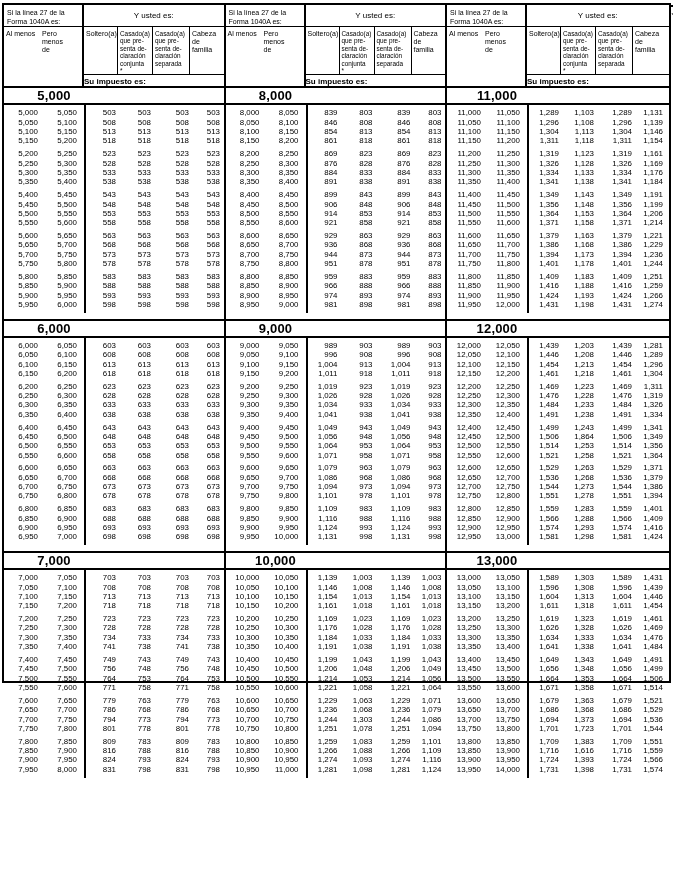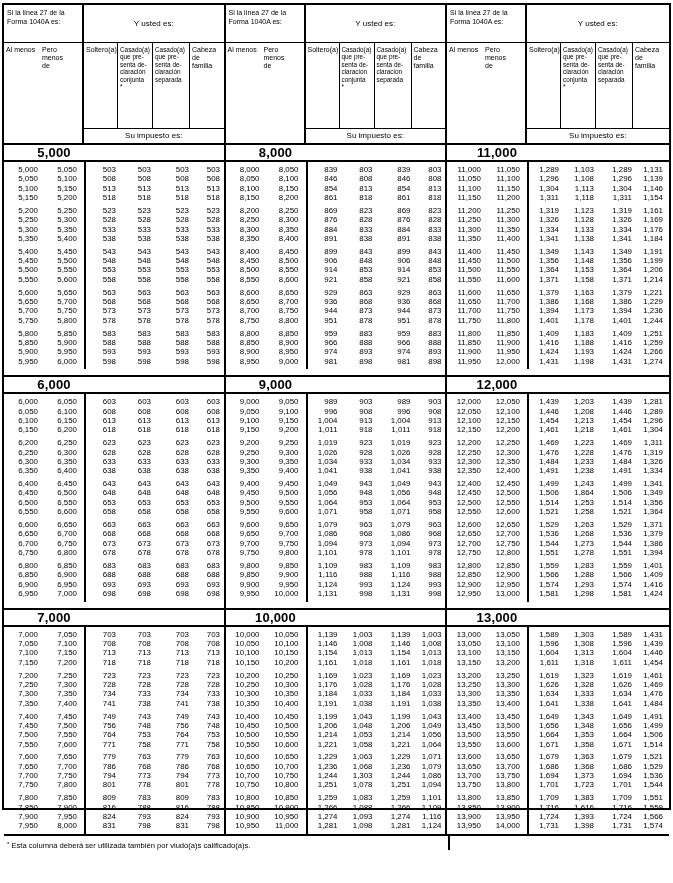--- a/index.html
+++ b/index.html
@@ -5,41 +5,41 @@
   * { margin:0; padding:0; box-sizing:border-box; }
   html,body { background:#fff; }
   body {
     width:673px; height:883px; overflow:hidden;
     font-family:"Liberation Sans","DejaVu Sans",sans-serif;
     color:#000; -webkit-font-smoothing:none;
   }
   .page { width:673px; height:883px; padding:3px 2px 2px 2px; }
   .title { font-size:12px; font-weight:bold; padding:1px 0 3px 2px; letter-spacing:0.1px; }
   .title .cont { font-style:italic; font-weight:bold; }
-  .ttable { border:2.5px solid #000; width:669px; height:807px; display:flex; flex-direction:column; }
+  .ttable { border:2.5px solid #000; width:669px; height:680px; display:flex; }
   .panels { flex:1; display:flex; }
   .panel { width:221.5px; display:flex; flex-direction:column; border-right:2.5px solid #000; }
   .panel:last-child { border-right:none; }
 
   
   .phead { display:flex; border-bottom:1px solid #000; height:38px; }
   .ph-left { width:80px; border-right:2px solid #000; padding:4px 2px 0 3px; font-size:7px; line-height:8.5px; white-space:pre-line; }
   .ph-right { flex:1; display:flex; align-items:center; justify-content:center; font-size:8px; }
   .pcols { display:flex; height:86px; }
   .c { font-size:7px; line-height:8px; padding:3px 1px 0 2px; white-space:pre-line; }
   .c-al { width:36px; }
   .c-pero { width:44px; border-right:2px solid #000; }
   .taxheads { flex:1; display:flex; border-bottom:1px solid #000; }
   .c-sol { width:34px; border-right:1px solid #000; }
   .c-conj { width:35px; border-right:1px solid #000; text-align:left; font-size:6.4px; line-height:7.4px; }
   .c-sep { width:37px; border-right:1px solid #000; font-size:6.4px; line-height:7.4px; }
   .c-cab { flex:1; }
   .pimp { display:flex; height:14px; }
   .pimp .spacer { width:80px; border-right:2px solid #000; }
-  .pimp .lbl { flex:1; text-align:center; font-size:8px; padding-top:2px; }
+  .pimp .lbl { flex:1; text-align:left; font-size:8px; padding-top:2px;font-weight:bold; }
 
   
   .sections { flex:1; display:flex; flex-direction:column;gap:6px; }
   .section { display:flex; flex-direction:column; flex:1; }
   .sec-band { border-top:2.5px solid #000; border-bottom:2.5px solid #000; height:19px; display:flex; align-items:center; }
   .sec-num { width:100px; text-align:center; font-size:13px; font-weight:bold; letter-spacing:0.2px; }
   .sec-body { position:relative; flex:1; padding-top:3px; }
   .sec-body::before { content:""; position:absolute; left:80px; top:0; bottom:0; width:2px; background:#000; }
   .rg { margin-bottom:3.5px; }
   .row { display:flex; height:9.35px; }

